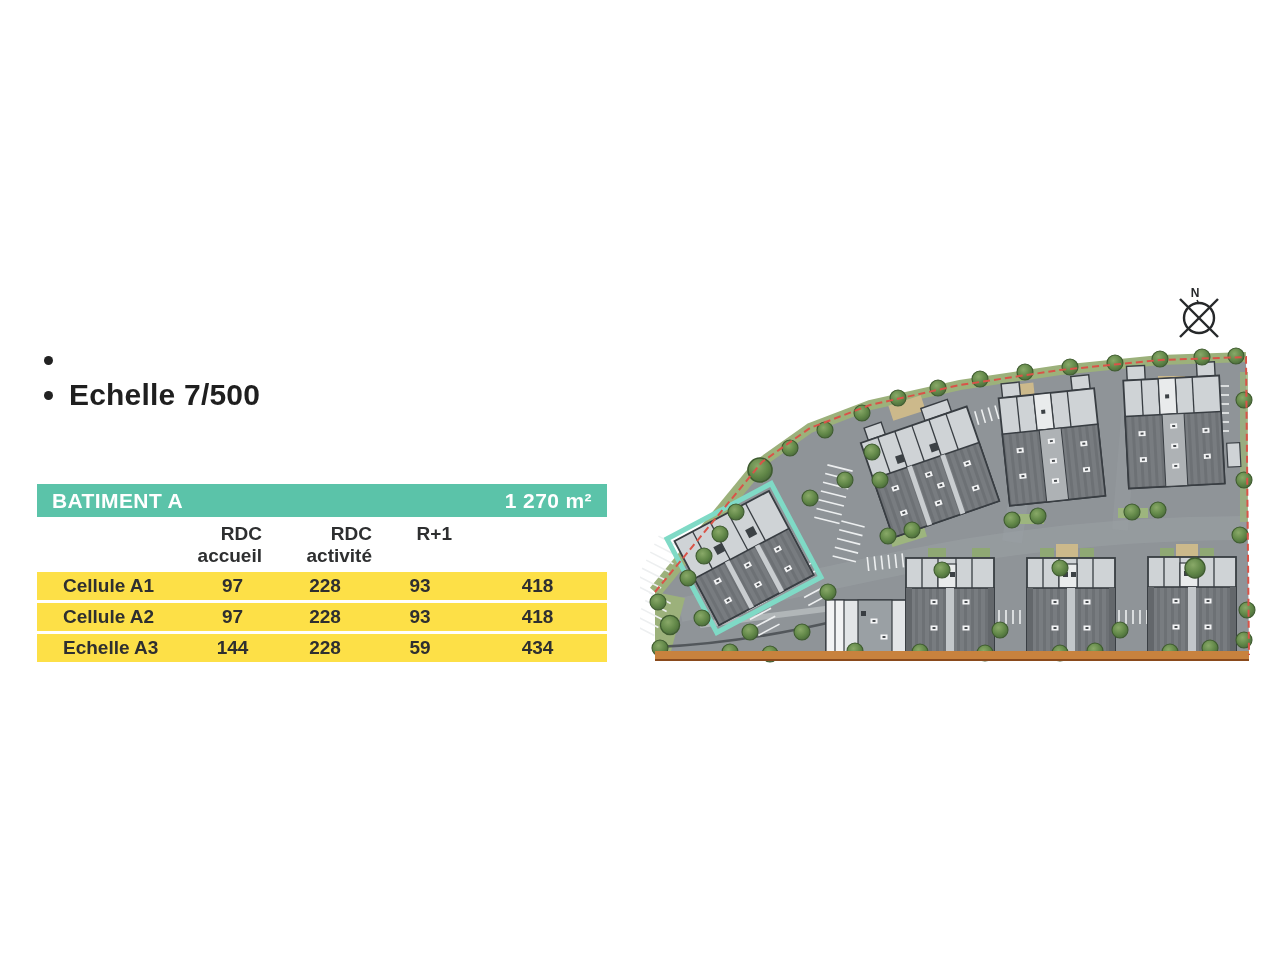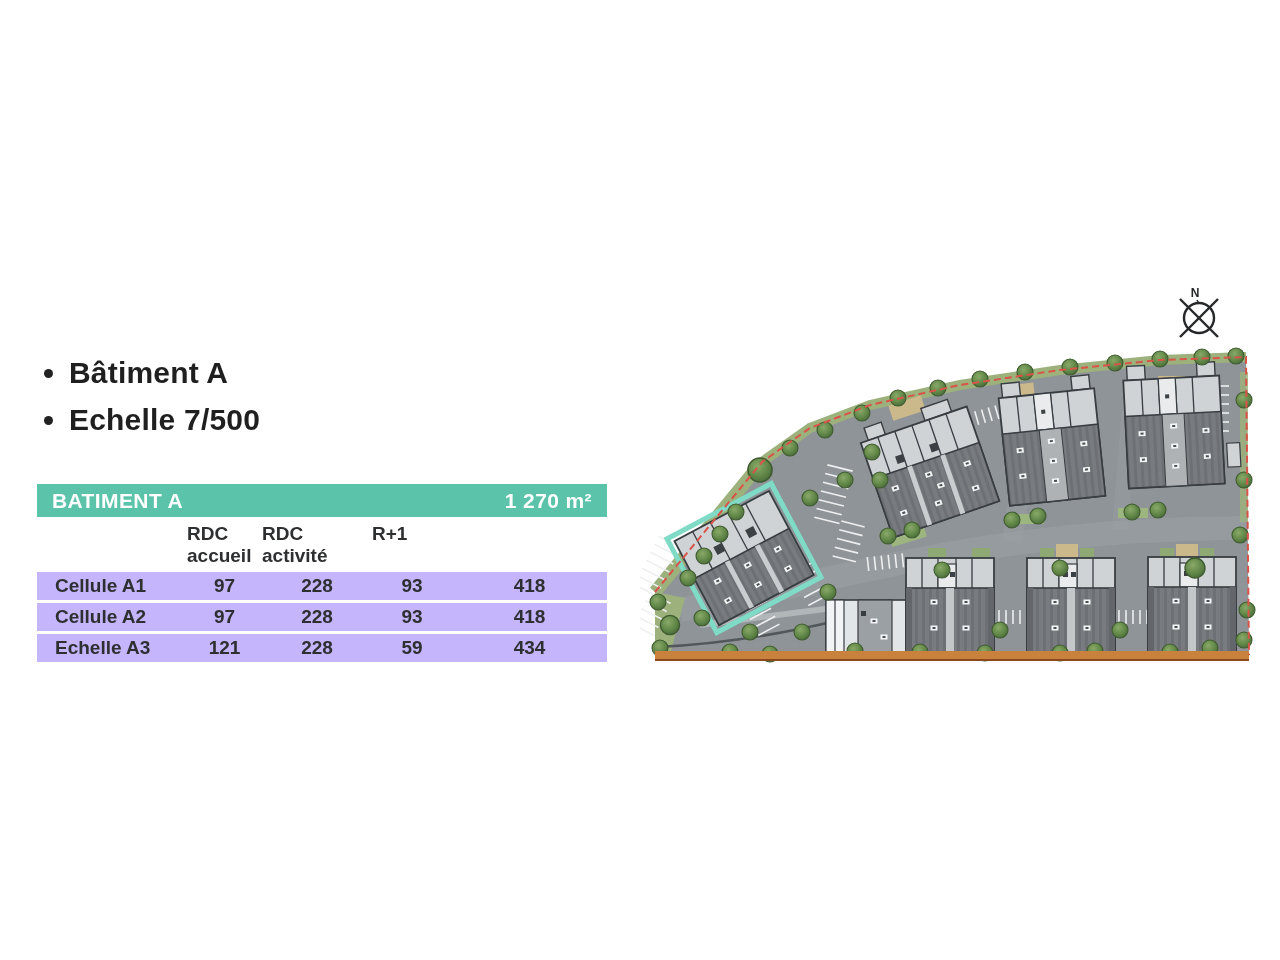--- a/index.html
+++ b/index.html
@@ -15,38 +15,37 @@
   
   .tbl{position:absolute;left:37px;top:484px;width:570px;}
   .tbl-header{
     height:33px;background:#5bc3a9;color:#fff;display:flex;align-items:center;
     justify-content:space-between;padding:0 15px;box-sizing:border-box;
     font-size:21px;font-weight:700;letter-spacing:.4px;
   }
   .tbl-grid{display:grid;grid-template-columns:150px 75px 110px 80px 155px;}
   .tbl-colhead{padding-top:6px;height:46px;}
   .tbl-colhead .cell{
-    text-align:left;font-size:19px;font-weight:600;color:#2e2f30;line-height:1.18;
+    text-align:right;font-size:19px;font-weight:600;color:#2e2f30;line-height:1.18;
   }
   .tbl-row{
-    height:28px;background:#c4b5fd;margin-top:3px;align-items:center;
-    font-size:19px;font-weight:600;color:#2e2f30;
+    height:28px;background:#fde047;margin-top:3px;align-items:center;
+    font-size:19px;font-weight:600;color:#2e2f30;padding-left:8px;
   }
   .tbl-row .lbl{padding-left:18px;text-align:left;}
   .tbl-row .num{text-align:center;}
   
   .plan{position:absolute;left:640px;top:280px;width:640px;height:400px;}
 </style>
 </head>
 <body>
 
 <div class="bullets">
   <div class="bullet">
     <span class="dot"></span>
-    <span class="txt">Bâtiment A</span>
   </div>
   <div class="bullet">
     <span class="dot"></span>
     <span class="txt">Echelle 7/500</span>
   </div>
 </div>
 
 <div class="tbl">
   <div class="tbl-header">
     <span>BATIMENT A</span>
@@ -76,21 +75,21 @@
   </div>
   <div class="tbl-grid tbl-row">
     <div class="lbl">Cellule A2</div>
     <div class="num">97</div>
     <div class="num">228</div>
     <div class="num">93</div>
     <div class="num">418</div>
   </div>
   <div class="tbl-grid tbl-row">
     <div class="lbl">Echelle A3</div>
-    <div class="num">121</div>
+    <div class="num">144</div>
     <div class="num">228</div>
     <div class="num">59</div>
     <div class="num">434</div>
   </div>
 </div>
 
 <svg class="plan" viewBox="0 0 640 400">
   <defs>
     <radialGradient id="tg" cx="40%" cy="35%" r="75%">
       <stop offset="0%" stop-color="#89a968"></stop>

